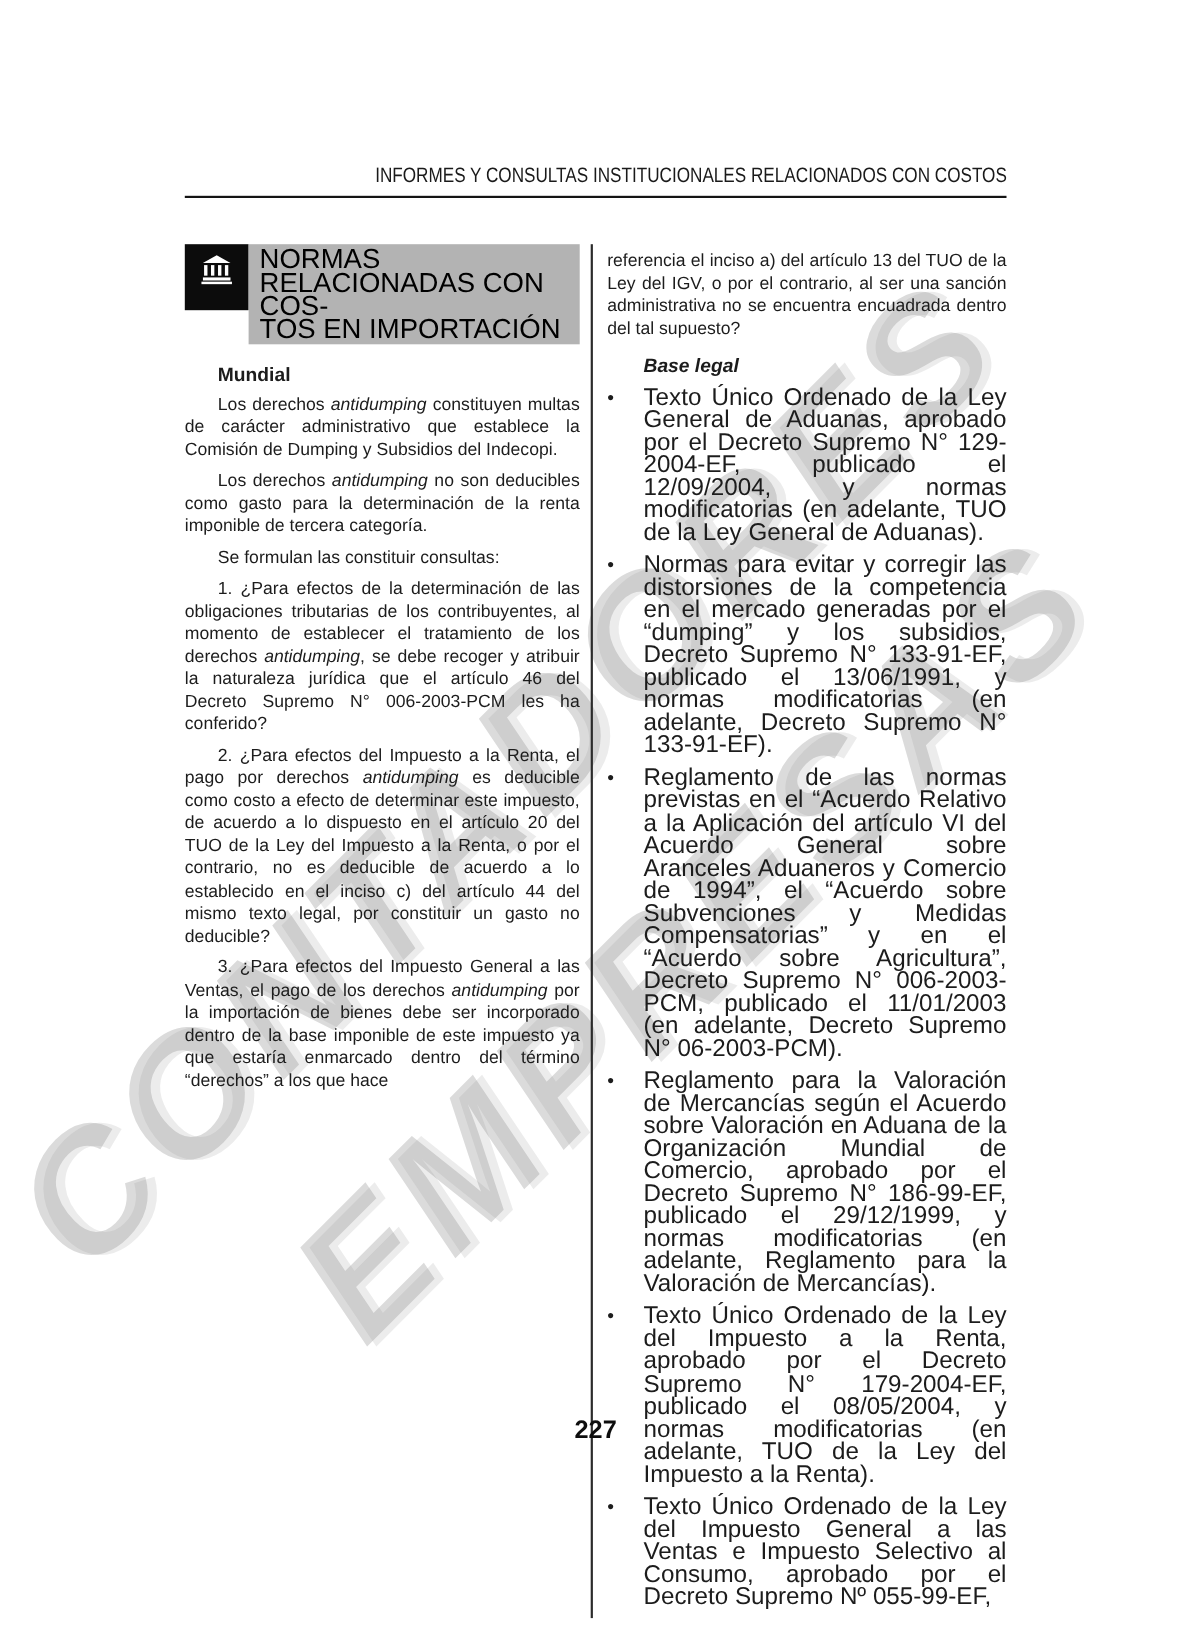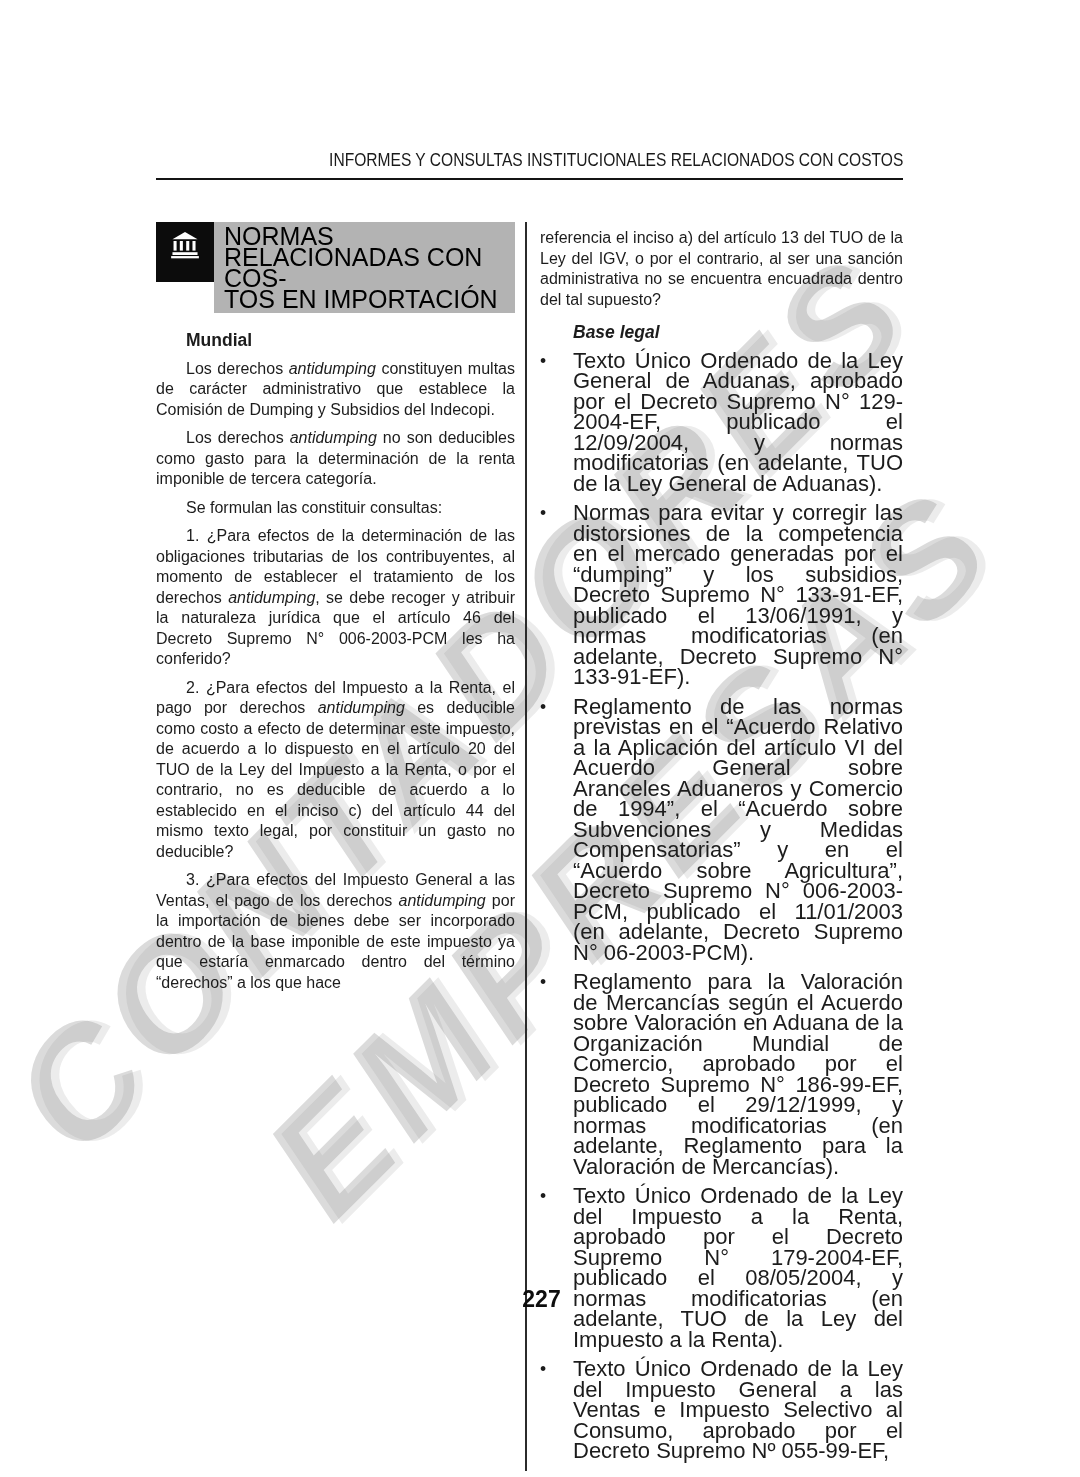--- a/index.html
+++ b/index.html
@@ -28,21 +28,21 @@
     letter-spacing:10px;
     line-height:225px;
     white-space:nowrap;
     color:rgba(135,135,135,0.30);
     text-shadow:6px 6px 0 rgba(185,185,185,0.28);
   }
   .wline2{margin-left:135px;}
   
   .content{
     position:absolute;
-    left:156px;
+    left:168px;
     top:0;
     width:747px;
     z-index:1;
   }
   .running-head{
     margin-top:149px;
     text-align:right;
     border-bottom:2px solid #141414;
     padding-bottom:7px;
   }

